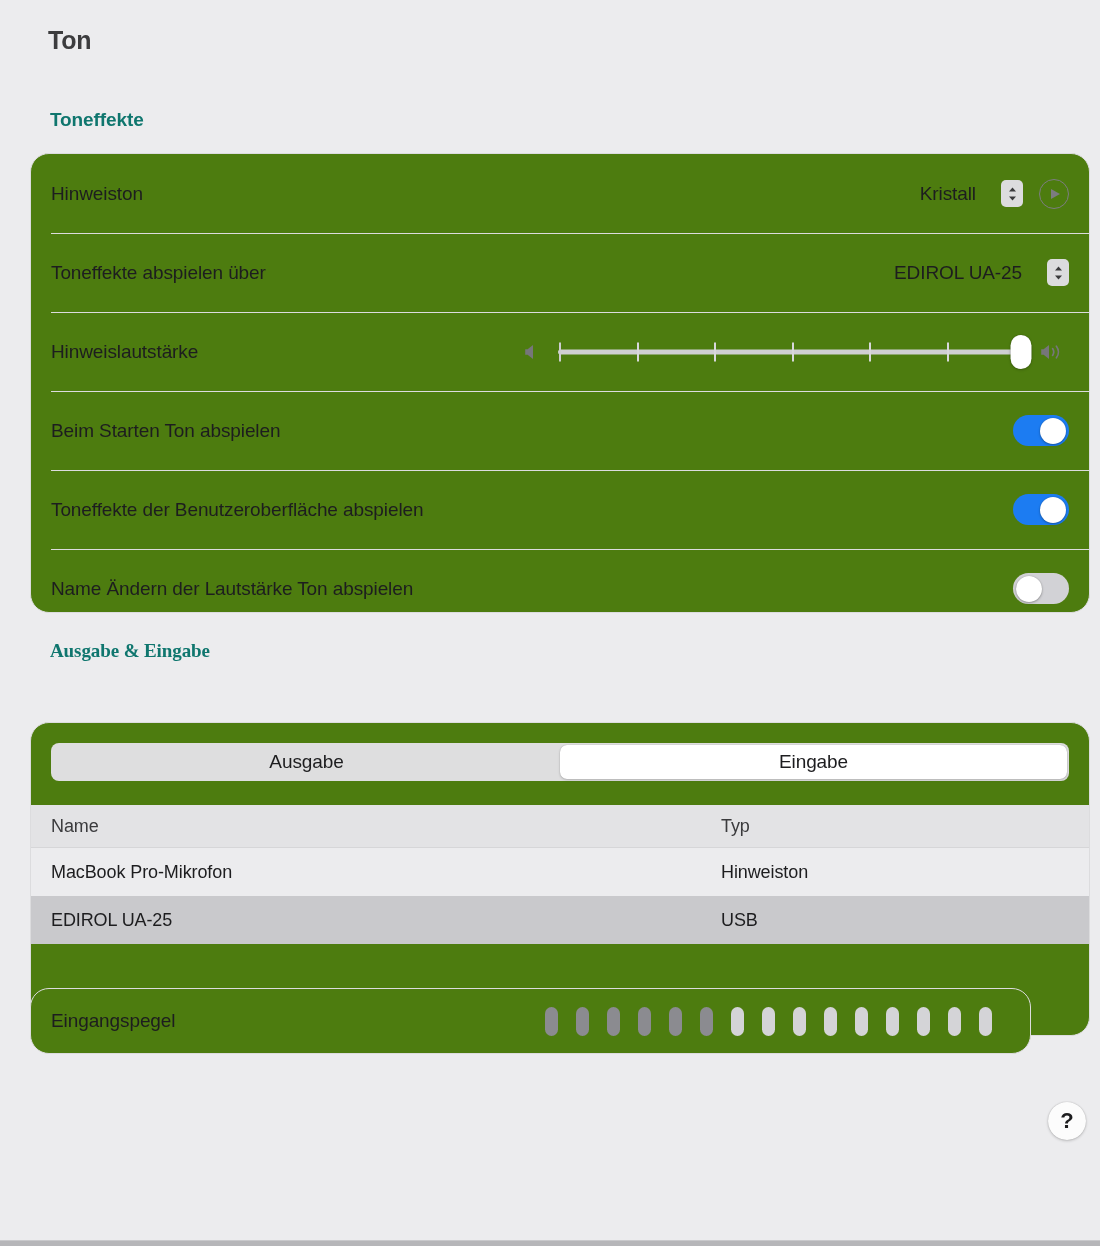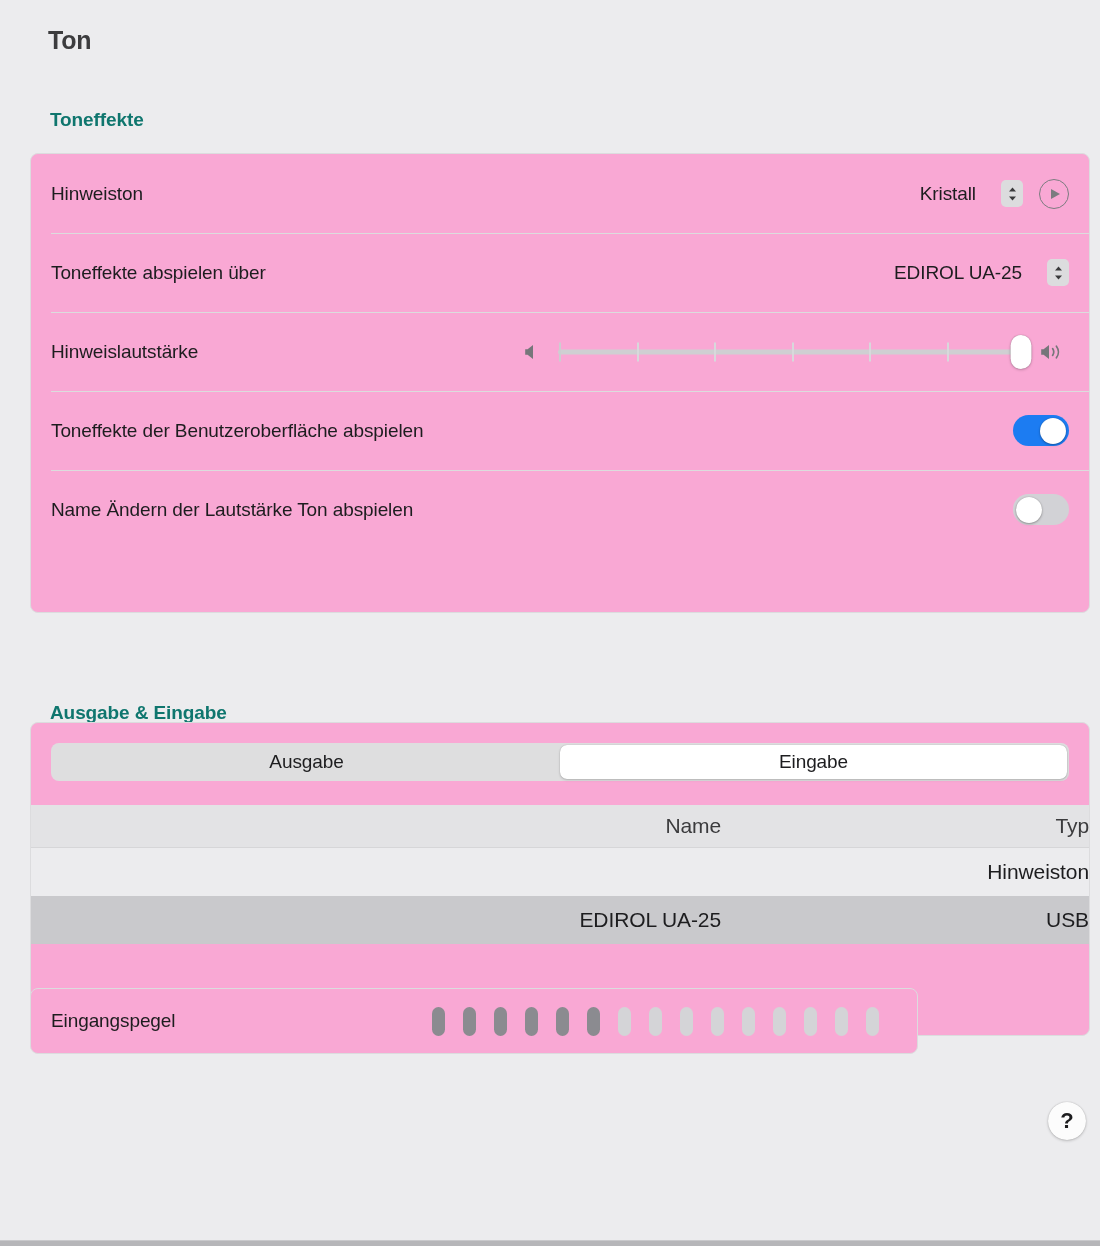--- a/index.html
+++ b/index.html
@@ -48,48 +48,47 @@
 
   .section-header {
     position: absolute;
     left: 50px;
     font-size: 19px;
     font-weight: bold;
     letter-spacing: -0.1px;
     color: #0f766e;
   }
   #hdr-toneffekte { top: 109px; }
-  #hdr-ausgabe    { top: 702px; }
+  #hdr-ausgabe    { top: 640px; font-family: Liberation Serif, serif; }
 
   
   .card {
     position: absolute;
-    background: #f9a8d4;
+    background: #4d7c0f;
     border: 1px solid #dcdcde;
-    border-radius: 8px;
-    box-sizing: border-box;
-    text-align: right;
+    border-radius: 19px;
+    box-sizing: border-box;
   }
   #card-effects {
     left: 30px;
     top: 153px;
     width: 1060px;
     height: 460px;
   }
   #card-devices {
     left: 30px;
     top: 722px;
     width: 1060px;
     height: 314px;
     overflow: hidden;
   }
   #card-level {
     left: 30px;
     top: 988px;
-    width: 888px;
+    width: 1001px;
     height: 66px;
   }
 
   
   .row {
     position: relative;
     display: flex;
     align-items: center;
     height: 79px;
     padding: 0 20px 0 20px;
@@ -264,21 +263,21 @@
     top: 82px;
     width: 100%;
     box-sizing: border-box;
   }
   .t-row {
     display: flex;
     align-items: center;
     height: 48px;
     padding-left: 20px;
     box-sizing: border-box;
-    font-size: 21px;
+    font-size: 18px;
     letter-spacing: -0.1px;
   }
   .t-head {
     background: #e3e3e5;
     color: #3b3b3d;
     height: 43px;
     border-bottom: 1px solid #d6d6d8;
   }
   .t-body-row { background: #ececee; color: #1d1d1f; }
   .t-body-row.selected { background: #c9c9cc; }
@@ -394,20 +393,28 @@
             <svg class="spk" width="30" height="22" viewBox="0 0 30 22">
               <path d="M10 4 L4.6 8.2 H2.2 V13.8 H4.6 L10 18 Z" fill="#76767a"></path>
               <path d="M13.6 7.6 A6 6 0 0 1 13.6 14.4" stroke="#76767a" stroke-width="1.7" fill="none" stroke-linecap="round"></path>
               <path d="M17.4 5.2 A9.6 9.6 0 0 1 17.4 16.8" stroke="#76767a" stroke-width="1.7" fill="none" stroke-linecap="round"></path>
             </svg>
           </span>
         </div>
       </div>
     </div>
 
+    <div class="row">
+      <div class="row-label">Beim Starten Ton abspielen</div>
+      <div class="row-right">
+        <div class="switch on">
+          <div class="knob"></div>
+        </div>
+      </div>
+    </div>
 
     <div class="row">
       <div class="row-label">Toneffekte der Benutzeroberfläche abspielen</div>
       <div class="row-right">
         <div class="switch on">
           <div class="knob"></div>
         </div>
       </div>
     </div>
 
@@ -430,20 +437,21 @@
       <div class="seg">Ausgabe</div>
       <div class="seg selected">Eingabe</div>
     </div>
 
     <div class="table">
       <div class="t-row t-head">
         <div class="col-name">Name</div>
         <div class="col-type">Typ</div>
       </div>
       <div class="t-row t-body-row">
+        <div class="col-name">MacBook Pro-Mikrofon</div>
         <div class="col-type">Hinweiston</div>
       </div>
       <div class="t-row t-body-row selected">
         <div class="col-name">EDIROL UA-25</div>
         <div class="col-type">USB</div>
       </div>
     </div>
 
   </div>
 

